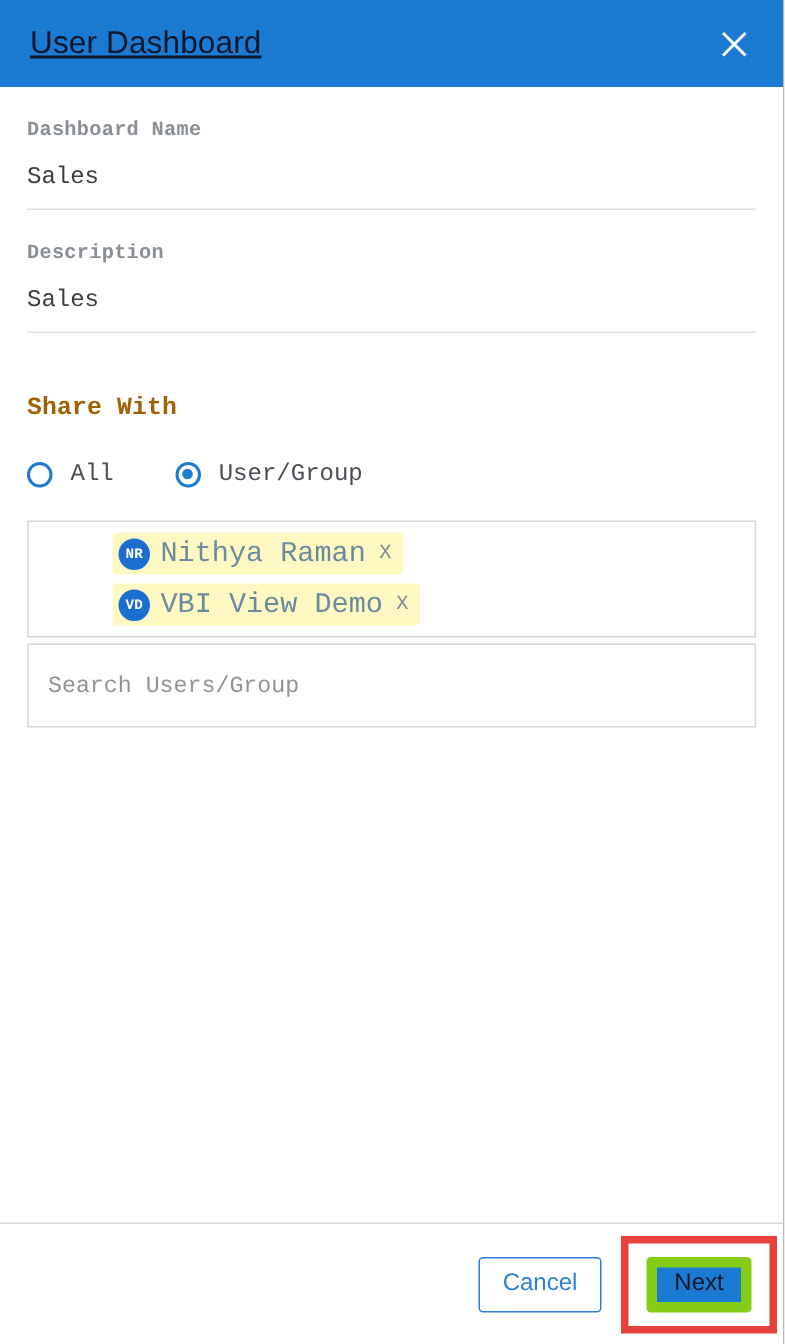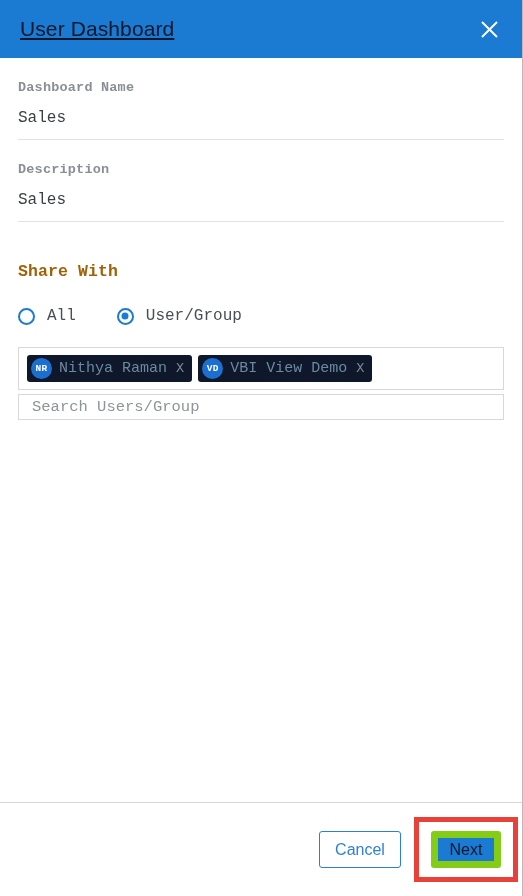--- a/index.html
+++ b/index.html
@@ -129,75 +129,76 @@
     padding: 7px 8px;
     display: flex;
     flex-wrap: wrap;
     gap: 6px;
     min-height: 30px;
     box-sizing: border-box;
   }
   .chip {
     display: flex;
     align-items: center;
-    background: #0f172a;
+    background: #fef9c3;
     border-radius: 3px;
     padding: 3px 8px 3px 4px;
     cursor: default;
+    margin-left: 48px;
   }
   .chip-avatar {
     width: 21px;
     height: 21px;
     border-radius: 50%;
     background: #1b6fd1;
     color: #ffffff;
     font-size: 9.5px;
     font-weight: bold;
     display: flex;
     align-items: center;
     justify-content: center;
     flex: none;
     letter-spacing: 0.2px;
   }
   .chip-name {
     margin-left: 7px;
-    font-size: 15px;
+    font-size: 19px;
     color: #6b8a9e;
   }
   .chip-remove {
     margin-left: 9px;
     font-size: 13.5px;
     color: #7d8a93;
     cursor: pointer;
     font-weight: 400;
   }
 
   
   .search-box {
     margin-top: 4px;
     border: 1px solid #d8d8d8;
     background: #ffffff;
-    height: 26px;
+    height: 56px;
     display: flex;
     align-items: center;
     padding: 0 13px;
     box-sizing: border-box;
   }
   .search-placeholder {
     font-size: 15.5px;
     color: #8f9499;
   }
 
   
   .dialog-footer {
     position: absolute;
     left: 0;
     right: 0;
     bottom: 0;
-    height: 94px;
+    height: 81px;
     border-top: 1px solid #d7d7d7;
     display: flex;
     align-items: center;
     justify-content: flex-end;
     padding-right: 4px;
     box-sizing: border-box;
   }
   .btn {
     font-size: 16px;
     border-radius: 3px;

